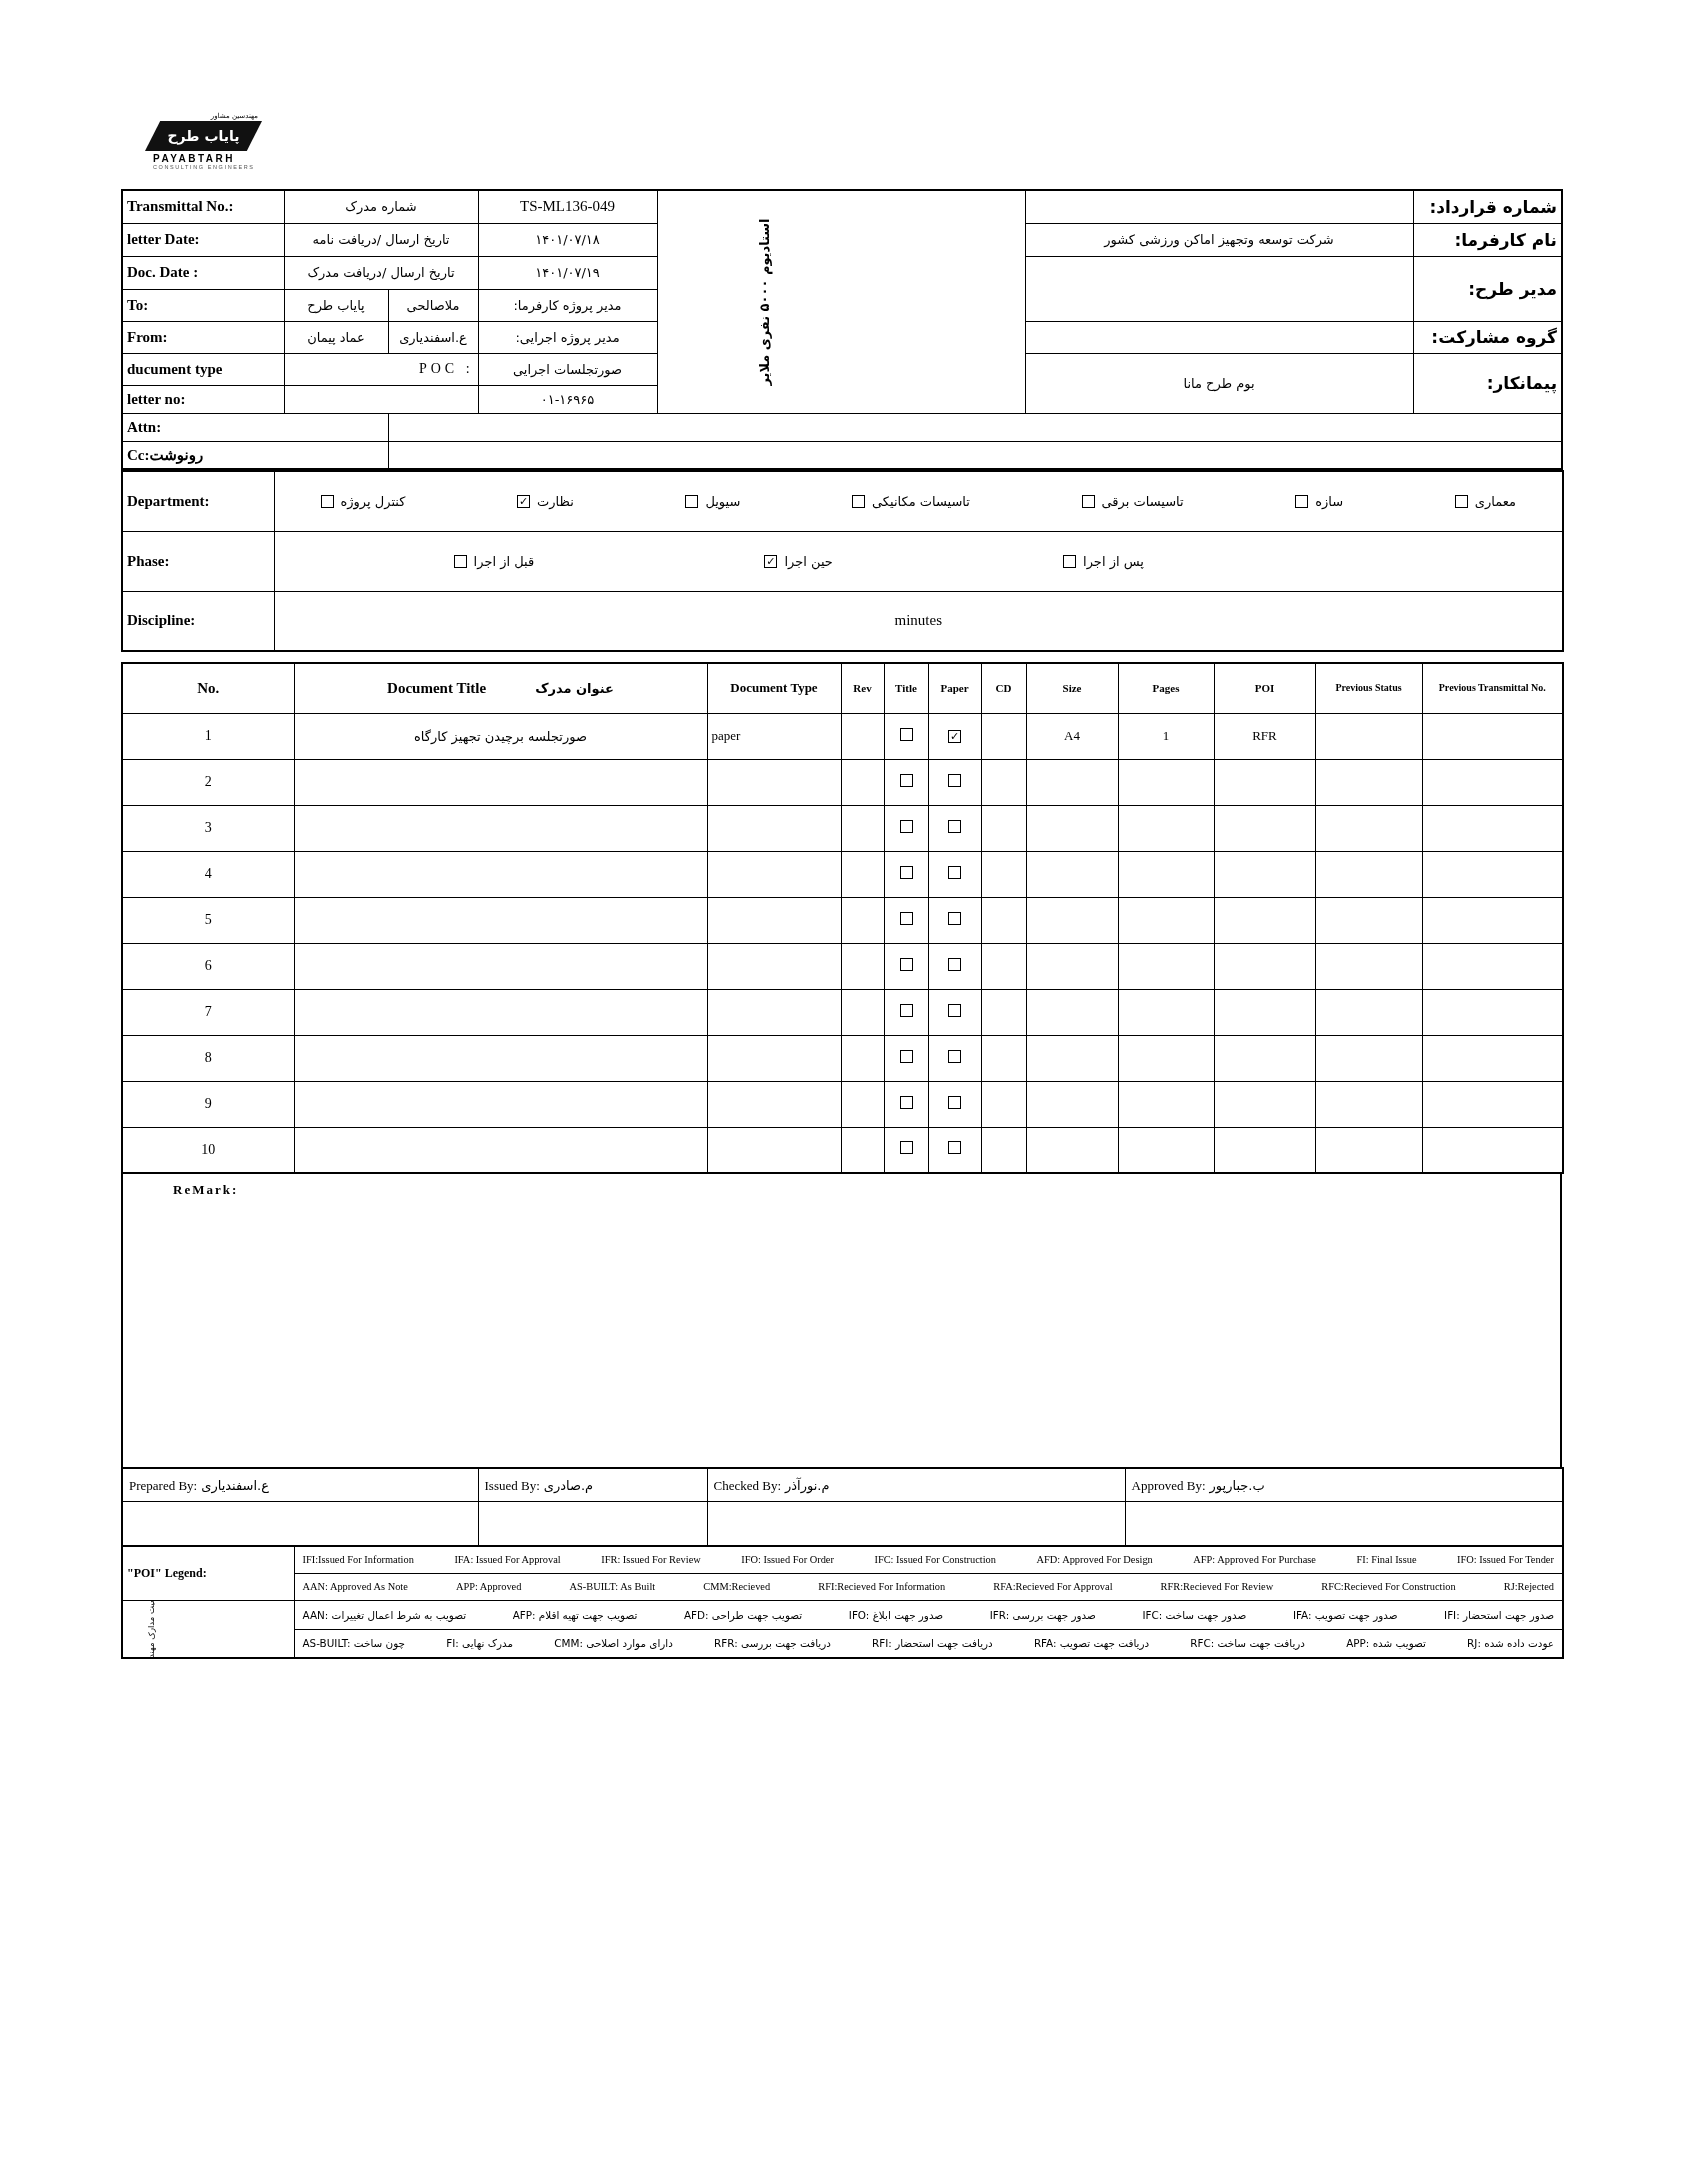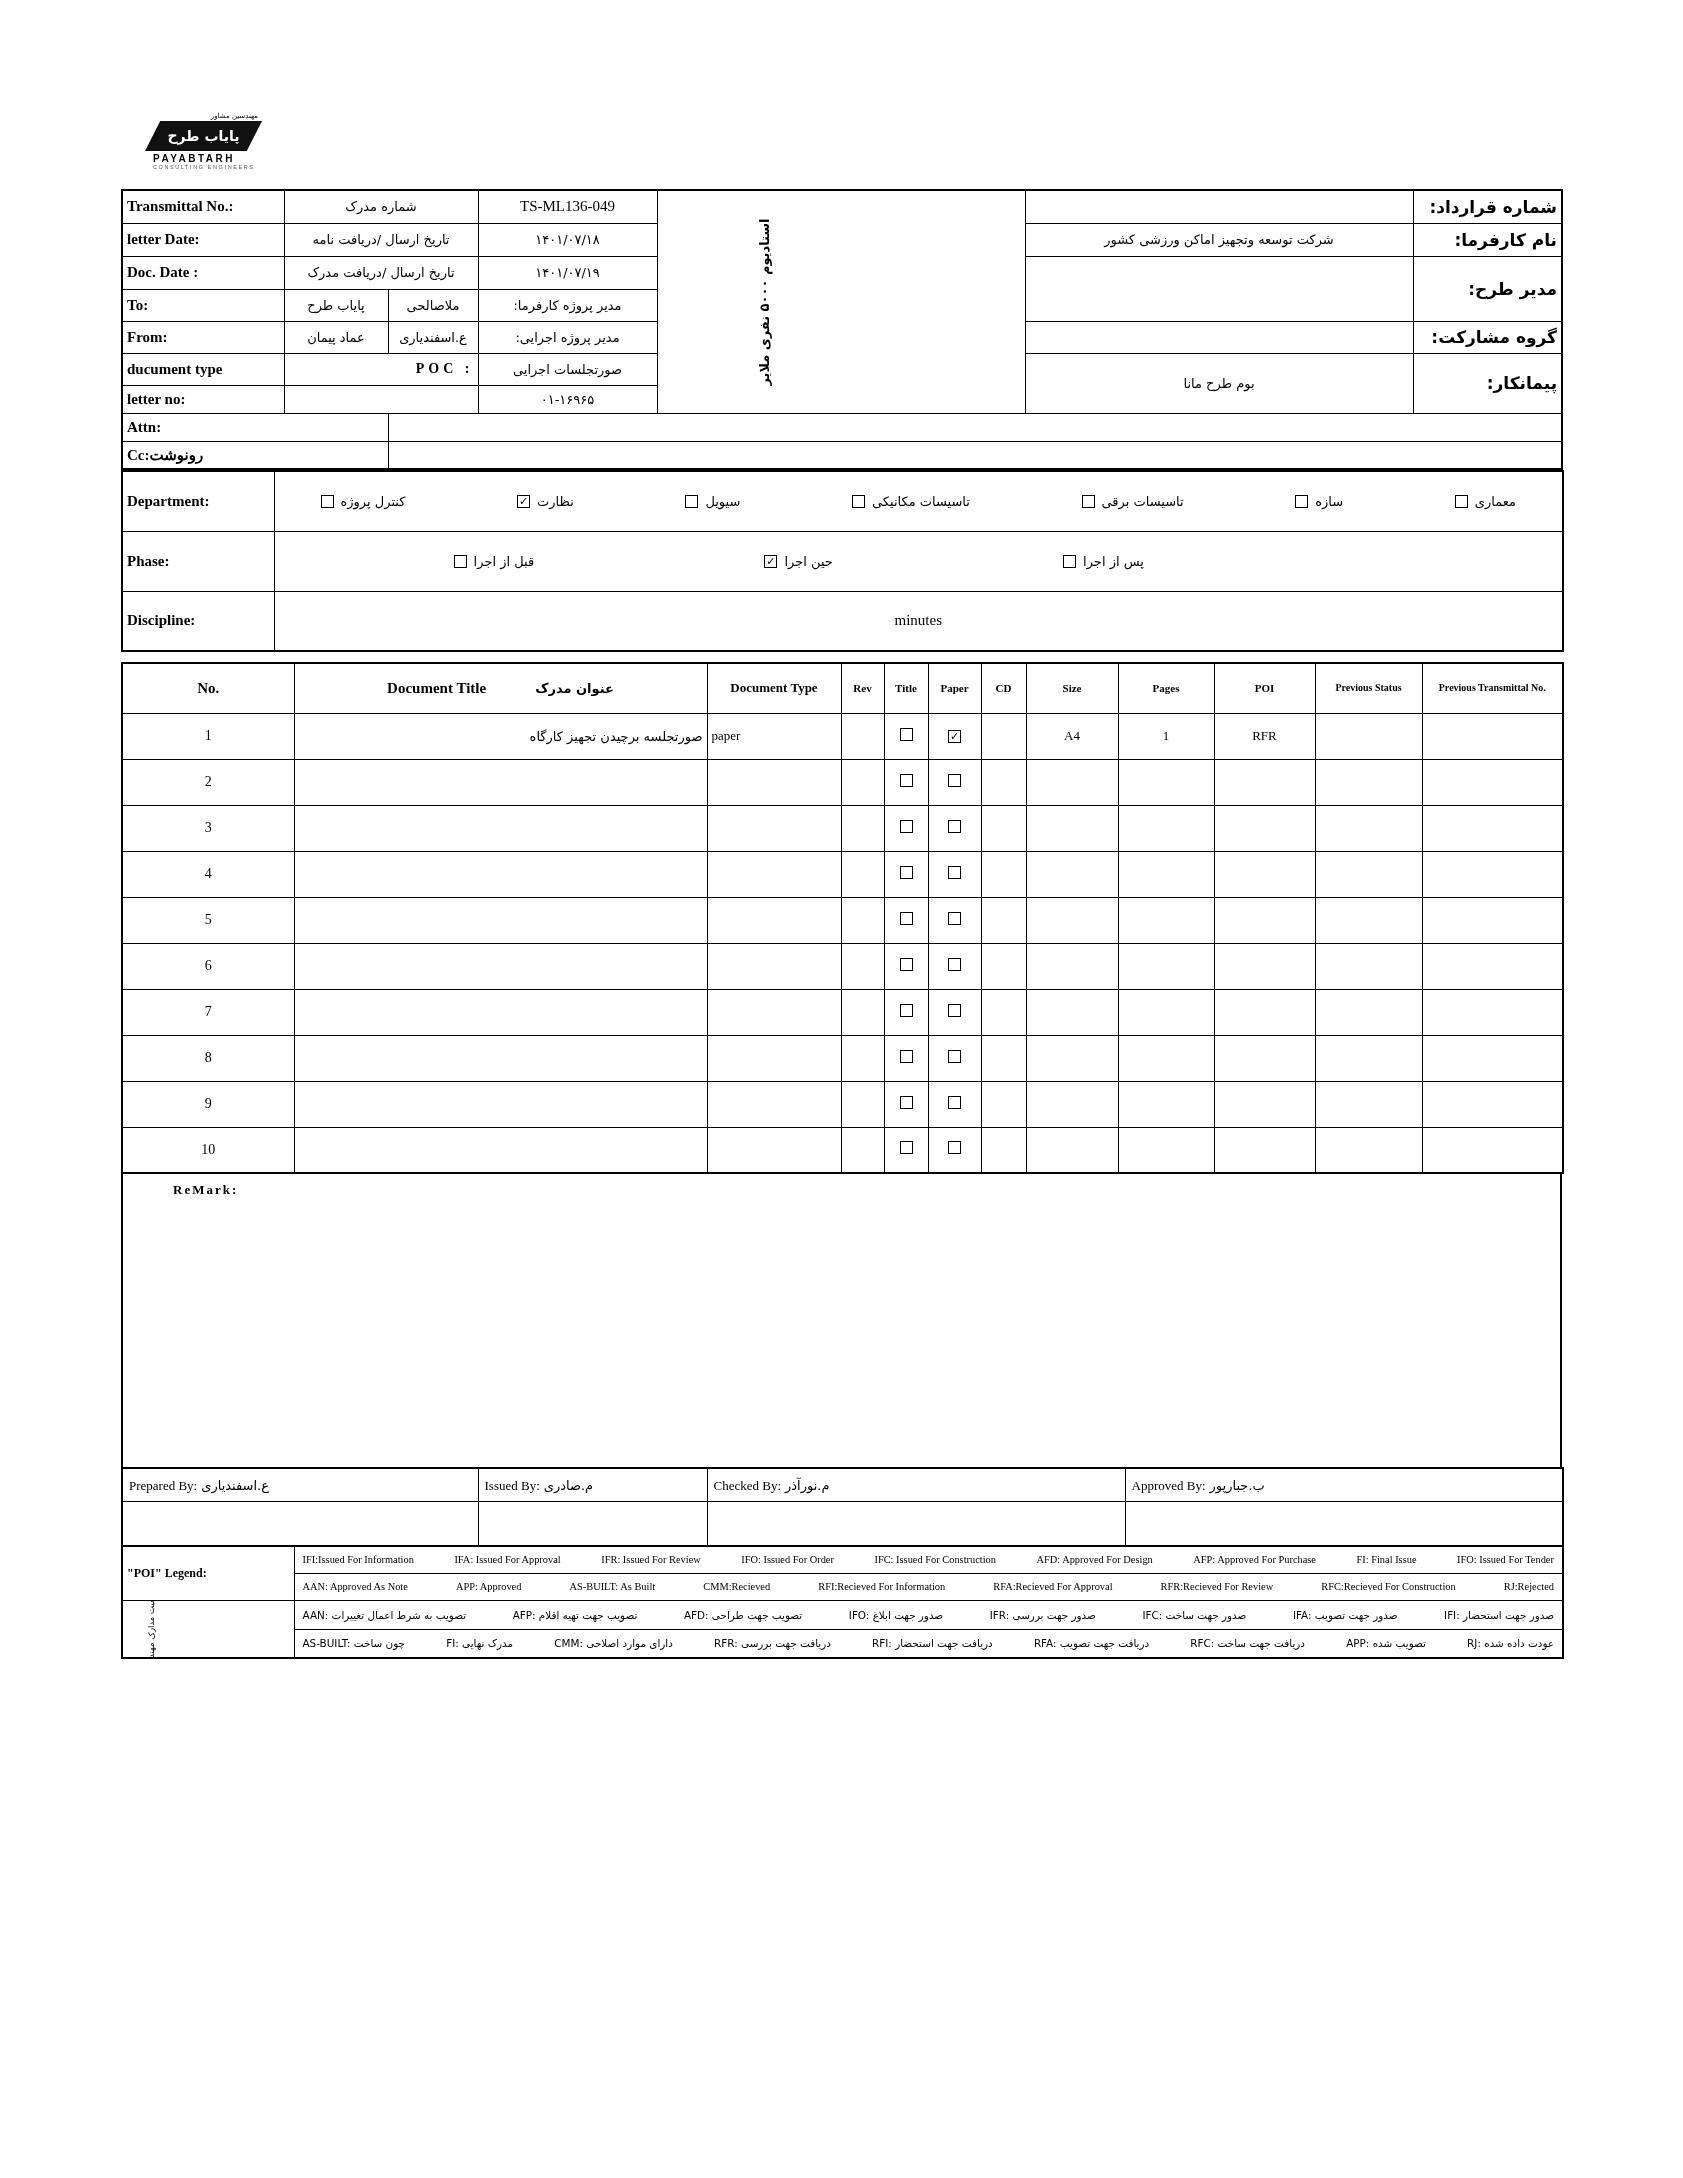--- a/index.html
+++ b/index.html
@@ -24,21 +24,21 @@
   .tbl { border-collapse:collapse; table-layout:fixed; width:1441px; border:2px solid #000; }
   .tbl td, .tbl th { border:1px solid #000; overflow:hidden; padding:0 4px; vertical-align:middle; }
 
   .ir1 { height:33px; } .ir2 { height:32px; } .ir3 { height:28px; }
 
   .en-label { font-weight:bold; font-size:15px; text-align:left; padding-left:9px; }
   .fa-c  { font-family:"DejaVu Sans", sans-serif; font-size:13px; text-align:center; direction:rtl; }
   .fa-r  { font-family:"DejaVu Sans", sans-serif; font-size:17px; font-weight:bold; text-align:right; direction:rtl; padding-right:8px; }
   .val-c { font-size:15px; text-align:center; }
   .fa-num { font-family:"DejaVu Sans", sans-serif; font-size:13px; text-align:center;margin-left:28px; }
-  .poc { font-size:14px; font-weight:bold; text-align:right; letter-spacing:4px; padding-right:2px; }
+  .poc { font-size:14px; font-weight:normal; text-align:right; letter-spacing:4px; padding-right:2px; }
   .project-cell { position:relative; }
   .vert { position:absolute; top:50%; left:29%; transform:translate(-50%,-50%) rotate(-90deg);
           white-space:nowrap; font-family:"DejaVu Sans", sans-serif; font-size:13px; font-weight:bold; direction:rtl; }
 
   
   .class-table { }
   .ct-row { height:60px; }
   .opts { display:flex; justify-content:space-between; align-items:center; padding:0 42px; }
   .opts-phase { justify-content:space-around; padding:0 299px 0 60px; }
   .opt { display:flex; align-items:center; gap:7px; font-family:"DejaVu Sans", sans-serif; font-size:13px; direction:ltr; }
@@ -51,21 +51,21 @@
   .doc-head th { height:50px; font-weight:bold; background:#fff; }
   .h-no { font-size:15px; background:#d9d9d9; }
   .h-title { background:#d9d9d9; text-align:center; }
   .th-en { font-size:15px; }
   .th-fa { font-family:"DejaVu Sans", sans-serif; font-size:13px; margin-left:45px; direction:rtl; }
   .h-type { font-size:13px; }
   .h-sm  { font-size:11px; }
   .h-prev { font-size:10px; line-height:1.25; }
   .doc-table tbody tr { height:46px; }
   .c-no { text-align:center; font-size:14px; }
-  .c-title { font-family:"DejaVu Sans", sans-serif; font-size:13px; text-align:right; direction:rtl; }
+  .c-title { font-family:"DejaVu Sans", sans-serif; font-size:13px; text-align:center; direction:rtl; }
   .c-type { font-size:13px; text-align:left; padding-left:5px; }
   .c-sm { text-align:center; font-size:13px; }
 
   
   .remark-box { margin-top:-2px; border:2px solid #000; height:297px; padding:6px 0 0 50px; }
   .remark-label { font-weight:bold; font-size:13px; letter-spacing:2px; }
 
   
   .sig-table { margin-top:-2px; }
   .sig-label-row td { height:33px; padding-left:6px; }

